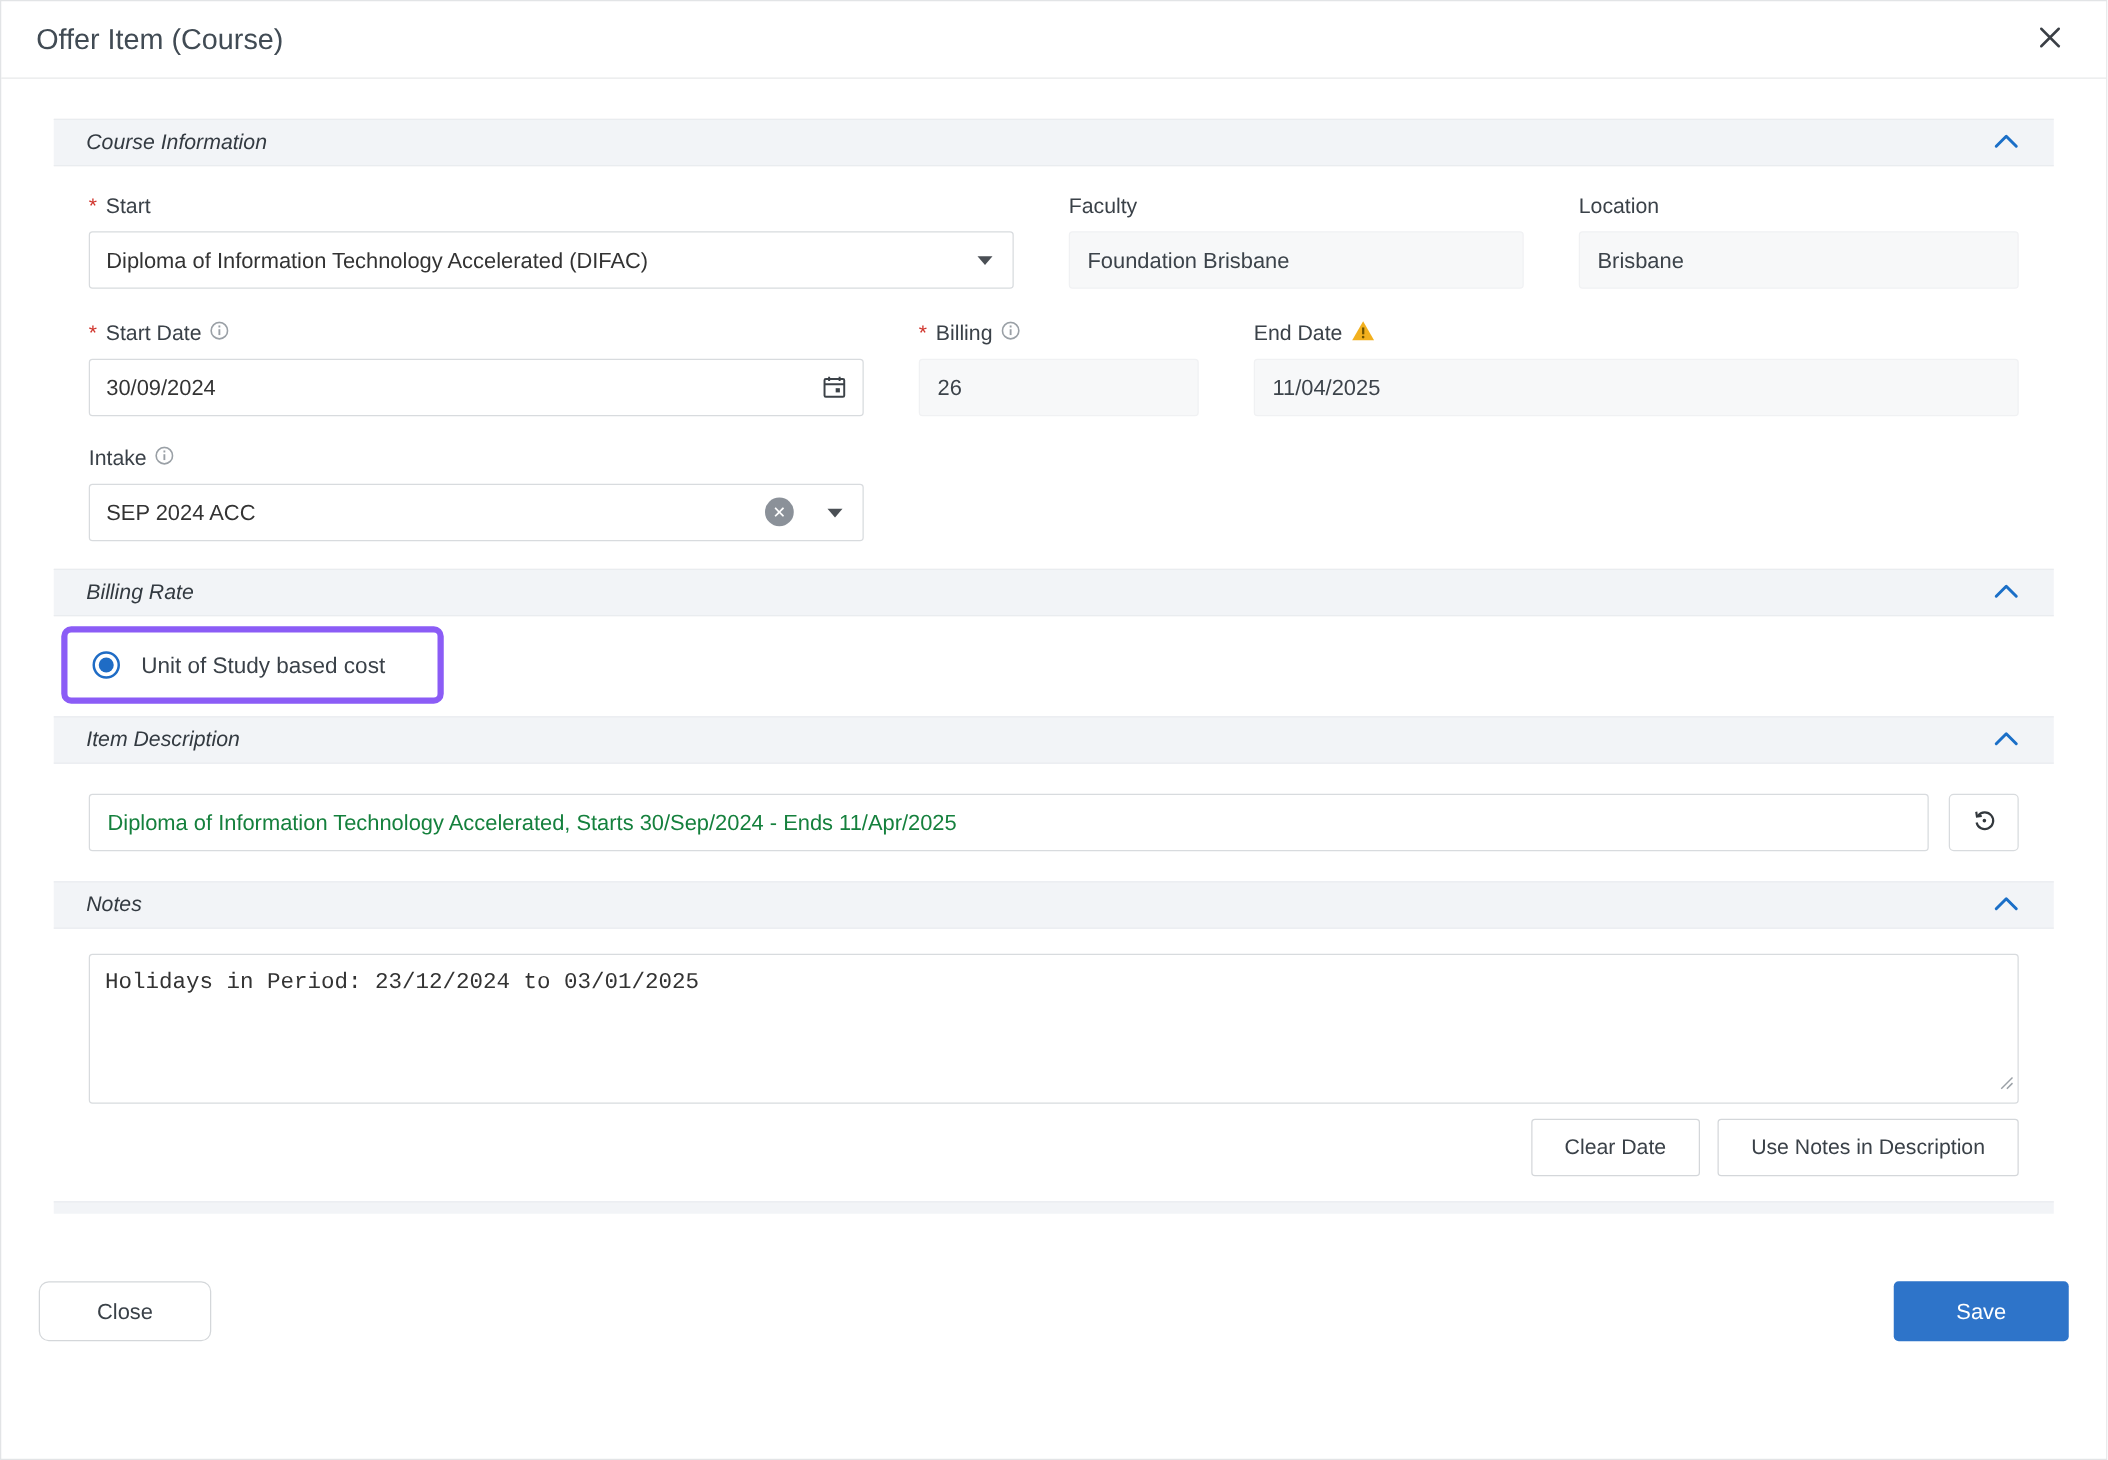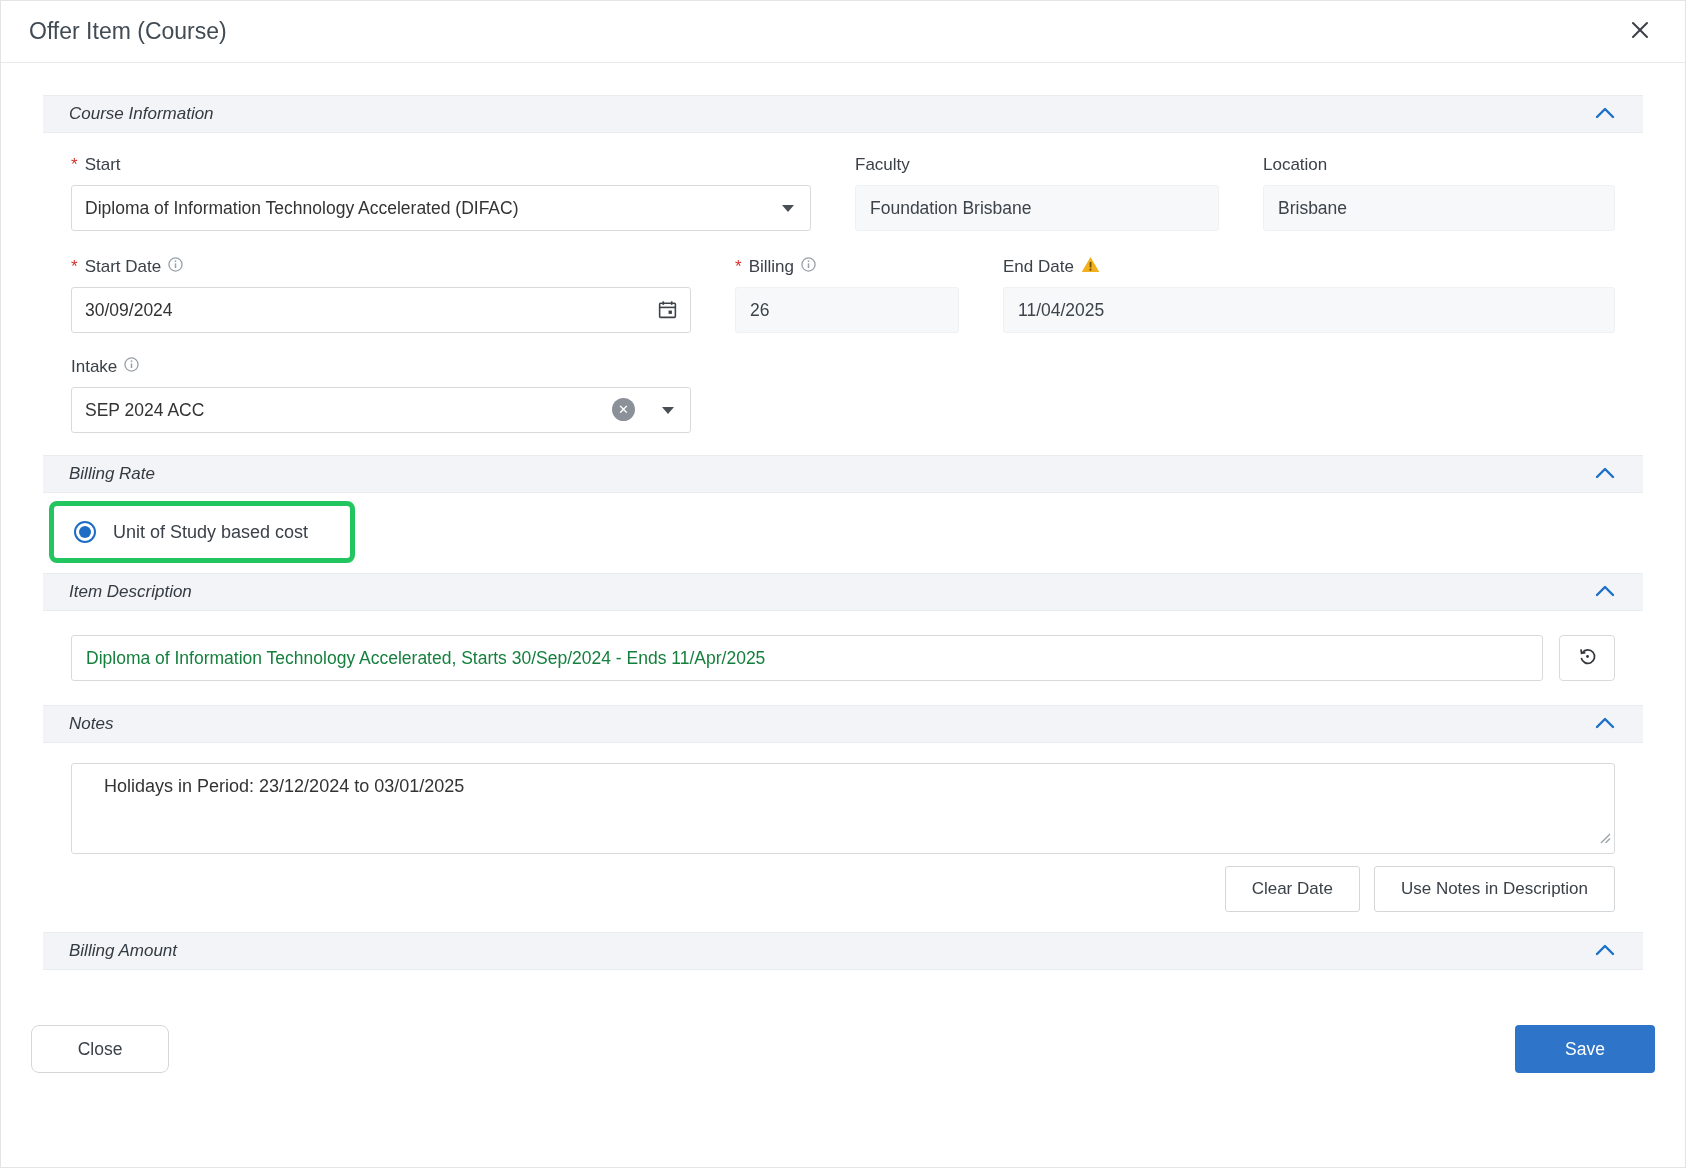--- a/index.html
+++ b/index.html
@@ -81,21 +81,21 @@
     position: absolute; right: 56px; top: 11px;
     width: 23px; height: 23px; border-radius: 50%;
     background: #8b9199; color: #fff;
     display: flex; align-items: center; justify-content: center;
     font-size: 13px; line-height: 1; cursor: pointer;
   }
 
   .br-content { padding: 0 28px; }
   .radio-highlight {
     display: inline-flex;
-    border: 5px solid #22c55e; border-radius: 8px;
+    border: 5px solid #8b5cf6; border-radius: 8px;
     padding: 15px 42px 15px 20px;
     margin: 8px 0 10px -22px;
     align-items: center;
     background: #fff;
   }
   .radio-row { display: flex; align-items: center; gap: 17px; cursor: pointer; }
   .radio-outer {
     width: 22px; height: 22px; border-radius: 50%;
     border: 2px solid #1f6cc5; background: #fff;
     display: flex; align-items: center; justify-content: center;
@@ -107,24 +107,24 @@
   .desc-input { flex: 1; height: 46px; border: 1px solid #d8dbde; border-radius: 3px; padding: 0 14px; font-size: 17.5px; color: #15803d; font-family: inherit; }
   .icon-btn {
     flex: 0 0 56px; width: 56px; height: 46px;
     border: 1px solid #d8dbde; border-radius: 4px; background: #fff;
     display: flex; align-items: center; justify-content: center; cursor: pointer;
   }
 
   .notes-content { padding: 20px 28px; }
   .notes-area-wrap { position: relative; }
   .notes-area {
-    width: 100%; height: 91px;
+    width: 100%; height: 120px;
     border: 1px solid #d8dbde; border-radius: 3px;
-    padding: 12px 32px;
-    font-size: 18px; color: #333; font-family: Liberation Sans, sans-serif;
+    padding: 12px 12px;
+    font-size: 18px; color: #333; font-family: Liberation Mono, monospace;
     resize: none; display: block;
   }
   .resize-handle { position: absolute; right: 4px; bottom: 6px; cursor: nwse-resize; }
   .notes-btn-row { display: flex; justify-content: flex-end; gap: 14px; margin-top: 12px; }
   .ghost-btn {
     height: 46px; padding: 0 26px;
     border: 1px solid #d4d7da; border-radius: 3px;
     background: #fff; font-size: 17px; color: #3a4148;
     font-family: inherit; cursor: pointer;
   }

